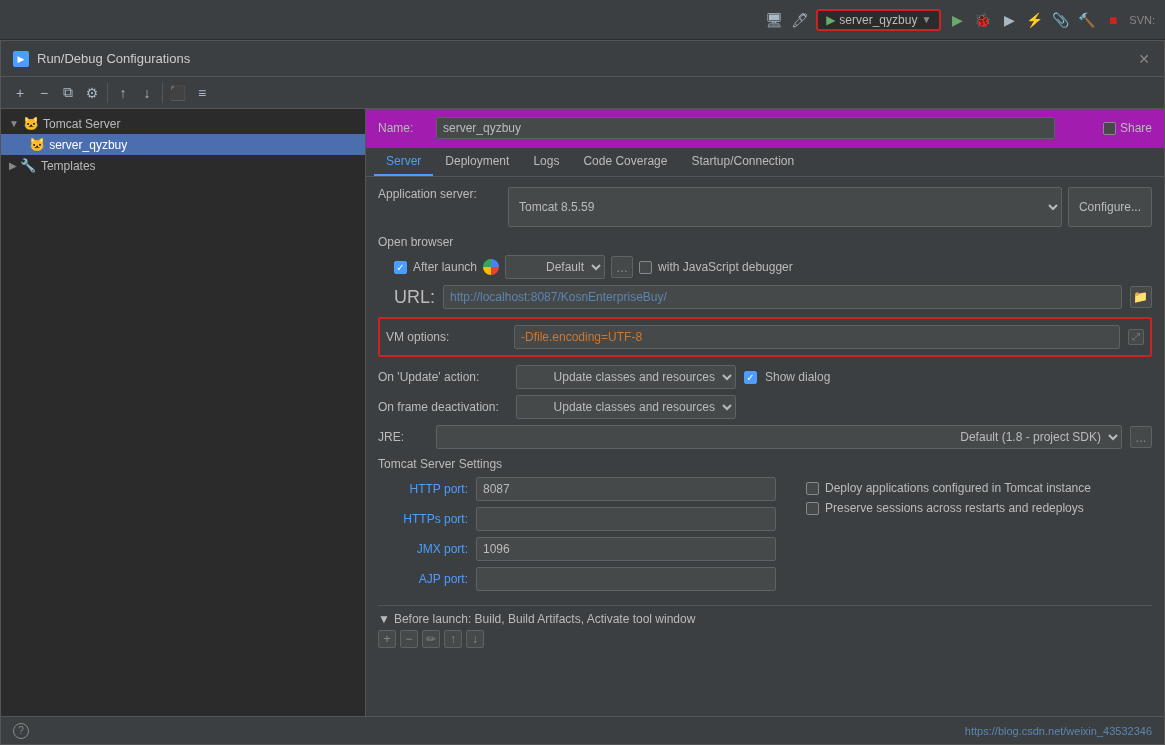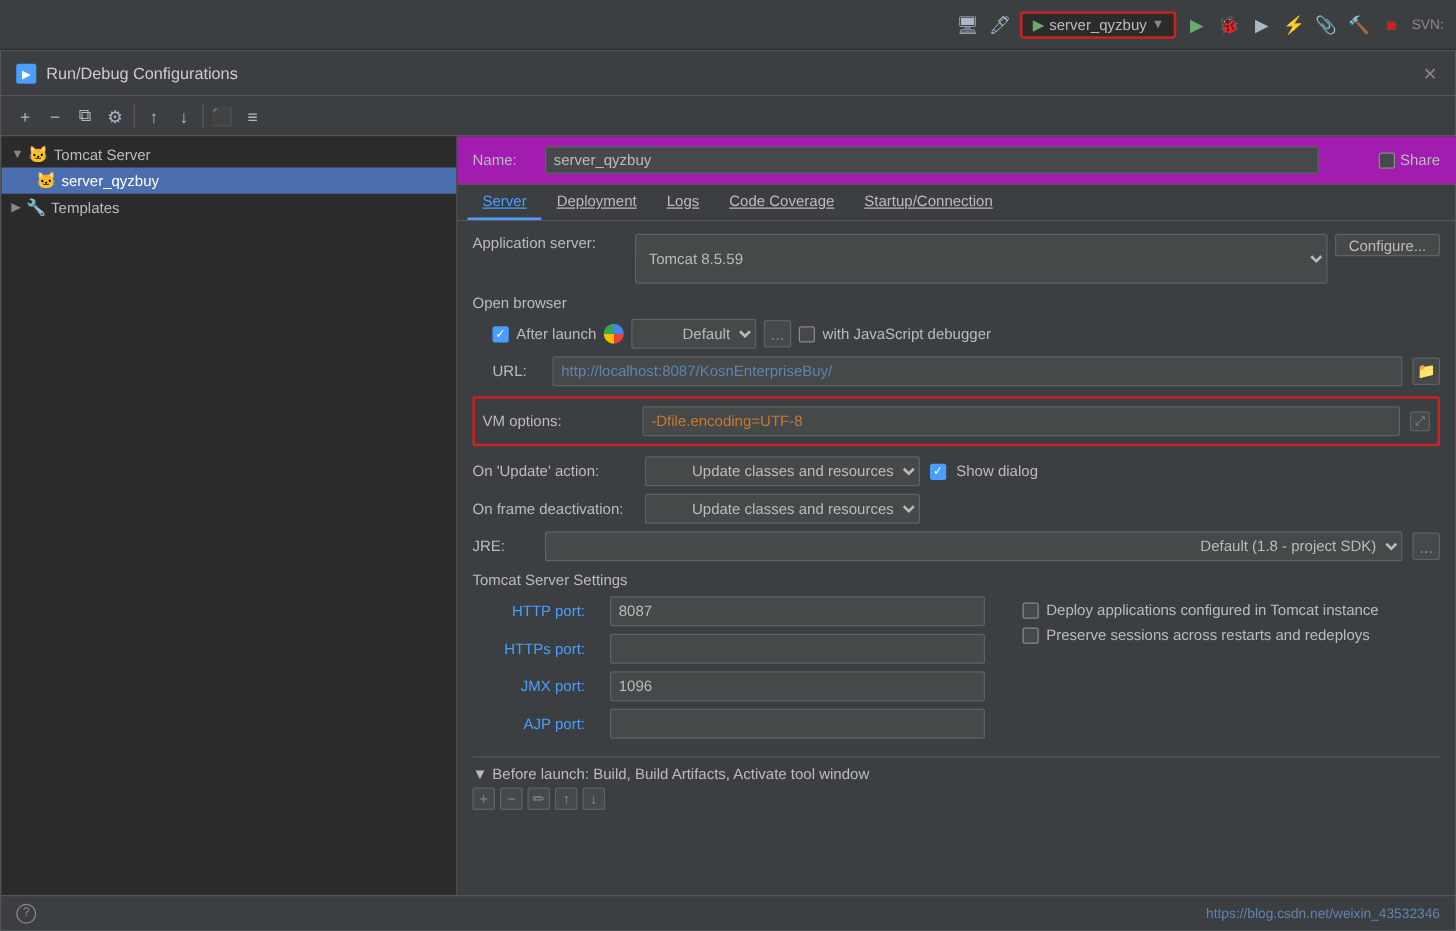--- a/index.html
+++ b/index.html
@@ -174,21 +174,20 @@
       background: #3c3f41;
       border-bottom: 1px solid #555;
       padding: 0 8px;
     }
     .tab {
       padding: 6px 12px;
       cursor: pointer;
       font-size: 12px;
       color: #bbbbbb;
       border-bottom: 2px solid transparent;
-      text-decoration: underline;
     }
     .tab.active {
       color: #4b9eff;
       border-bottom: 2px solid #4b9eff;
     }
 
     
     .content-area {
       flex: 1;
       padding: 10px 12px;
@@ -232,21 +231,21 @@
     }
     .configure-btn {
       margin-left: 6px;
       padding: 2px 10px;
       background: #45494a;
       border: 1px solid #5e6263;
       border-radius: 2px;
       color: #bbbbbb;
       font-size: 12px;
       cursor: pointer;
-      height: 18px;
+      height: 40px;
     }
 
     
     .section-label {
       color: #bbbbbb;
       font-size: 12px;
       margin-bottom: 6px;
     }
     .indent { padding-left: 16px; }
 
@@ -268,21 +267,21 @@
     }
     .checkbox.checked { background: #4b9eff; border-color: #4b9eff; color: white; }
 
     
     .url-row {
       display: flex;
       align-items: center;
       gap: 8px;
       margin-bottom: 8px;
     }
-    .url-label { min-width: 40px; color: #bbbbbb; font-size: 12px; }
+    .url-label { min-width: 40px; color: #bbbbbb; font-size: 18px; }
     .url-input {
       flex: 1;
       background: #45494a;
       border: 1px solid #5e6263;
       border-radius: 2px;
       padding: 3px 6px;
       color: #5c85b0;
       font-size: 12px;
       height: 24px;
     }
@@ -351,21 +350,21 @@
     .section-header {
       color: #bbbbbb;
       font-size: 12px;
       margin: 6px 0;
     }
 
     
     .port-row {
       display: flex;
       align-items: center;
-      gap: 20px;
+      gap: 8px;
       margin-bottom: 6px;
     }
     .port-label { min-width: 90px; color: #4b9eff; font-size: 12px; text-align: right; }
     .port-input {
       width: 300px;
       background: #45494a;
       border: 1px solid #5e6263;
       border-radius: 2px;
       padding: 3px 6px;
       color: #bbbbbb;

